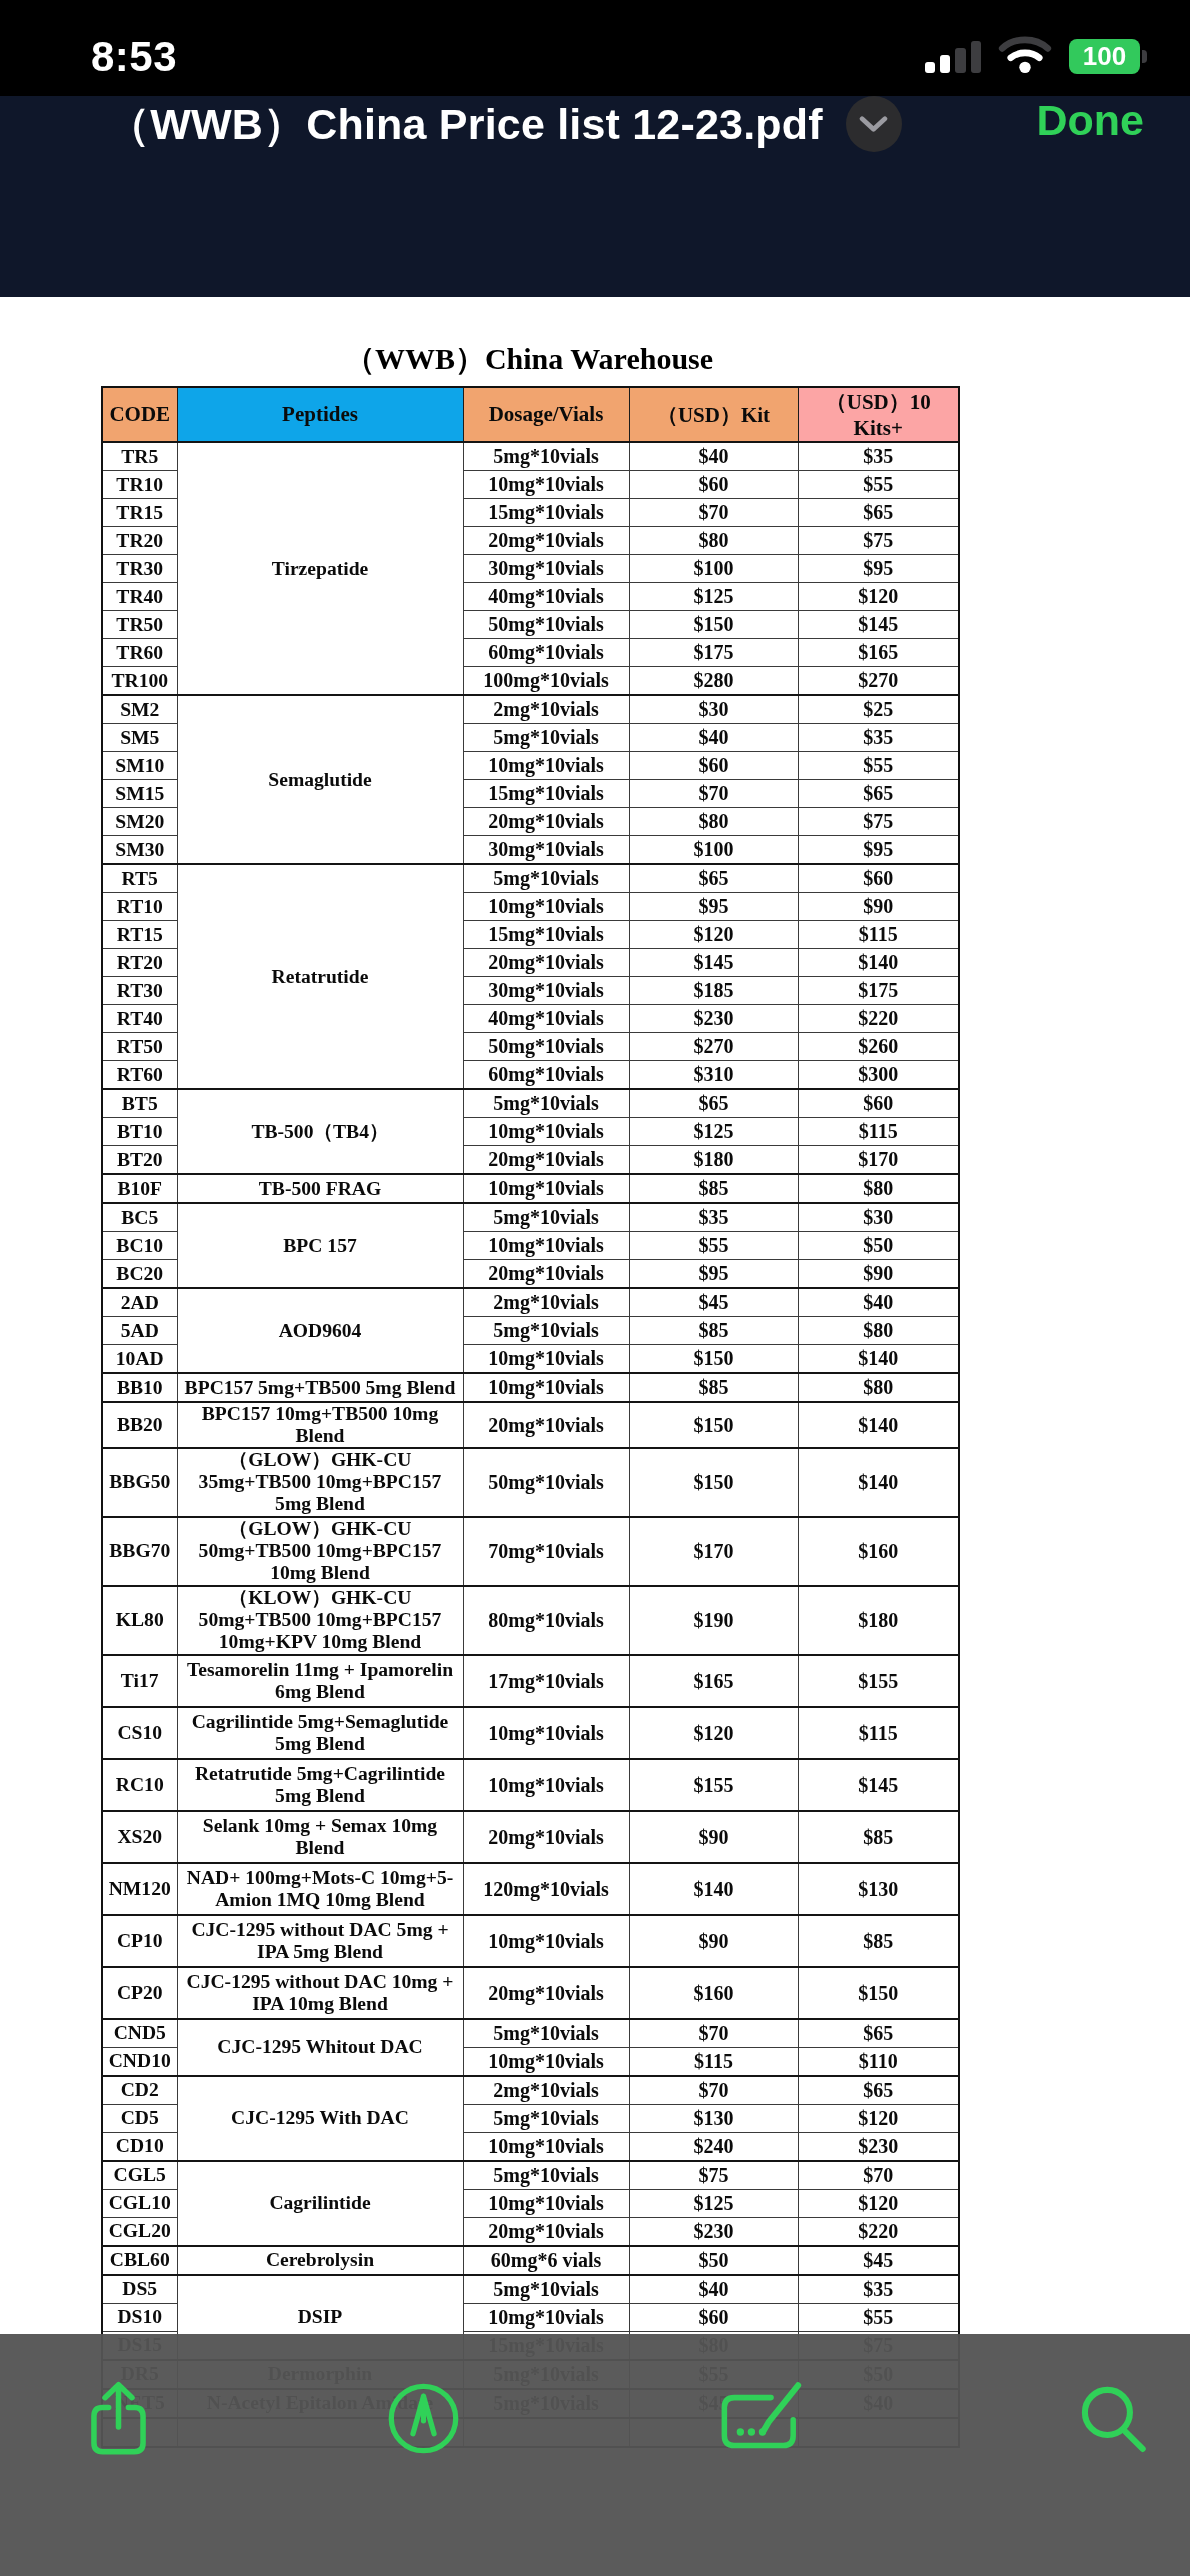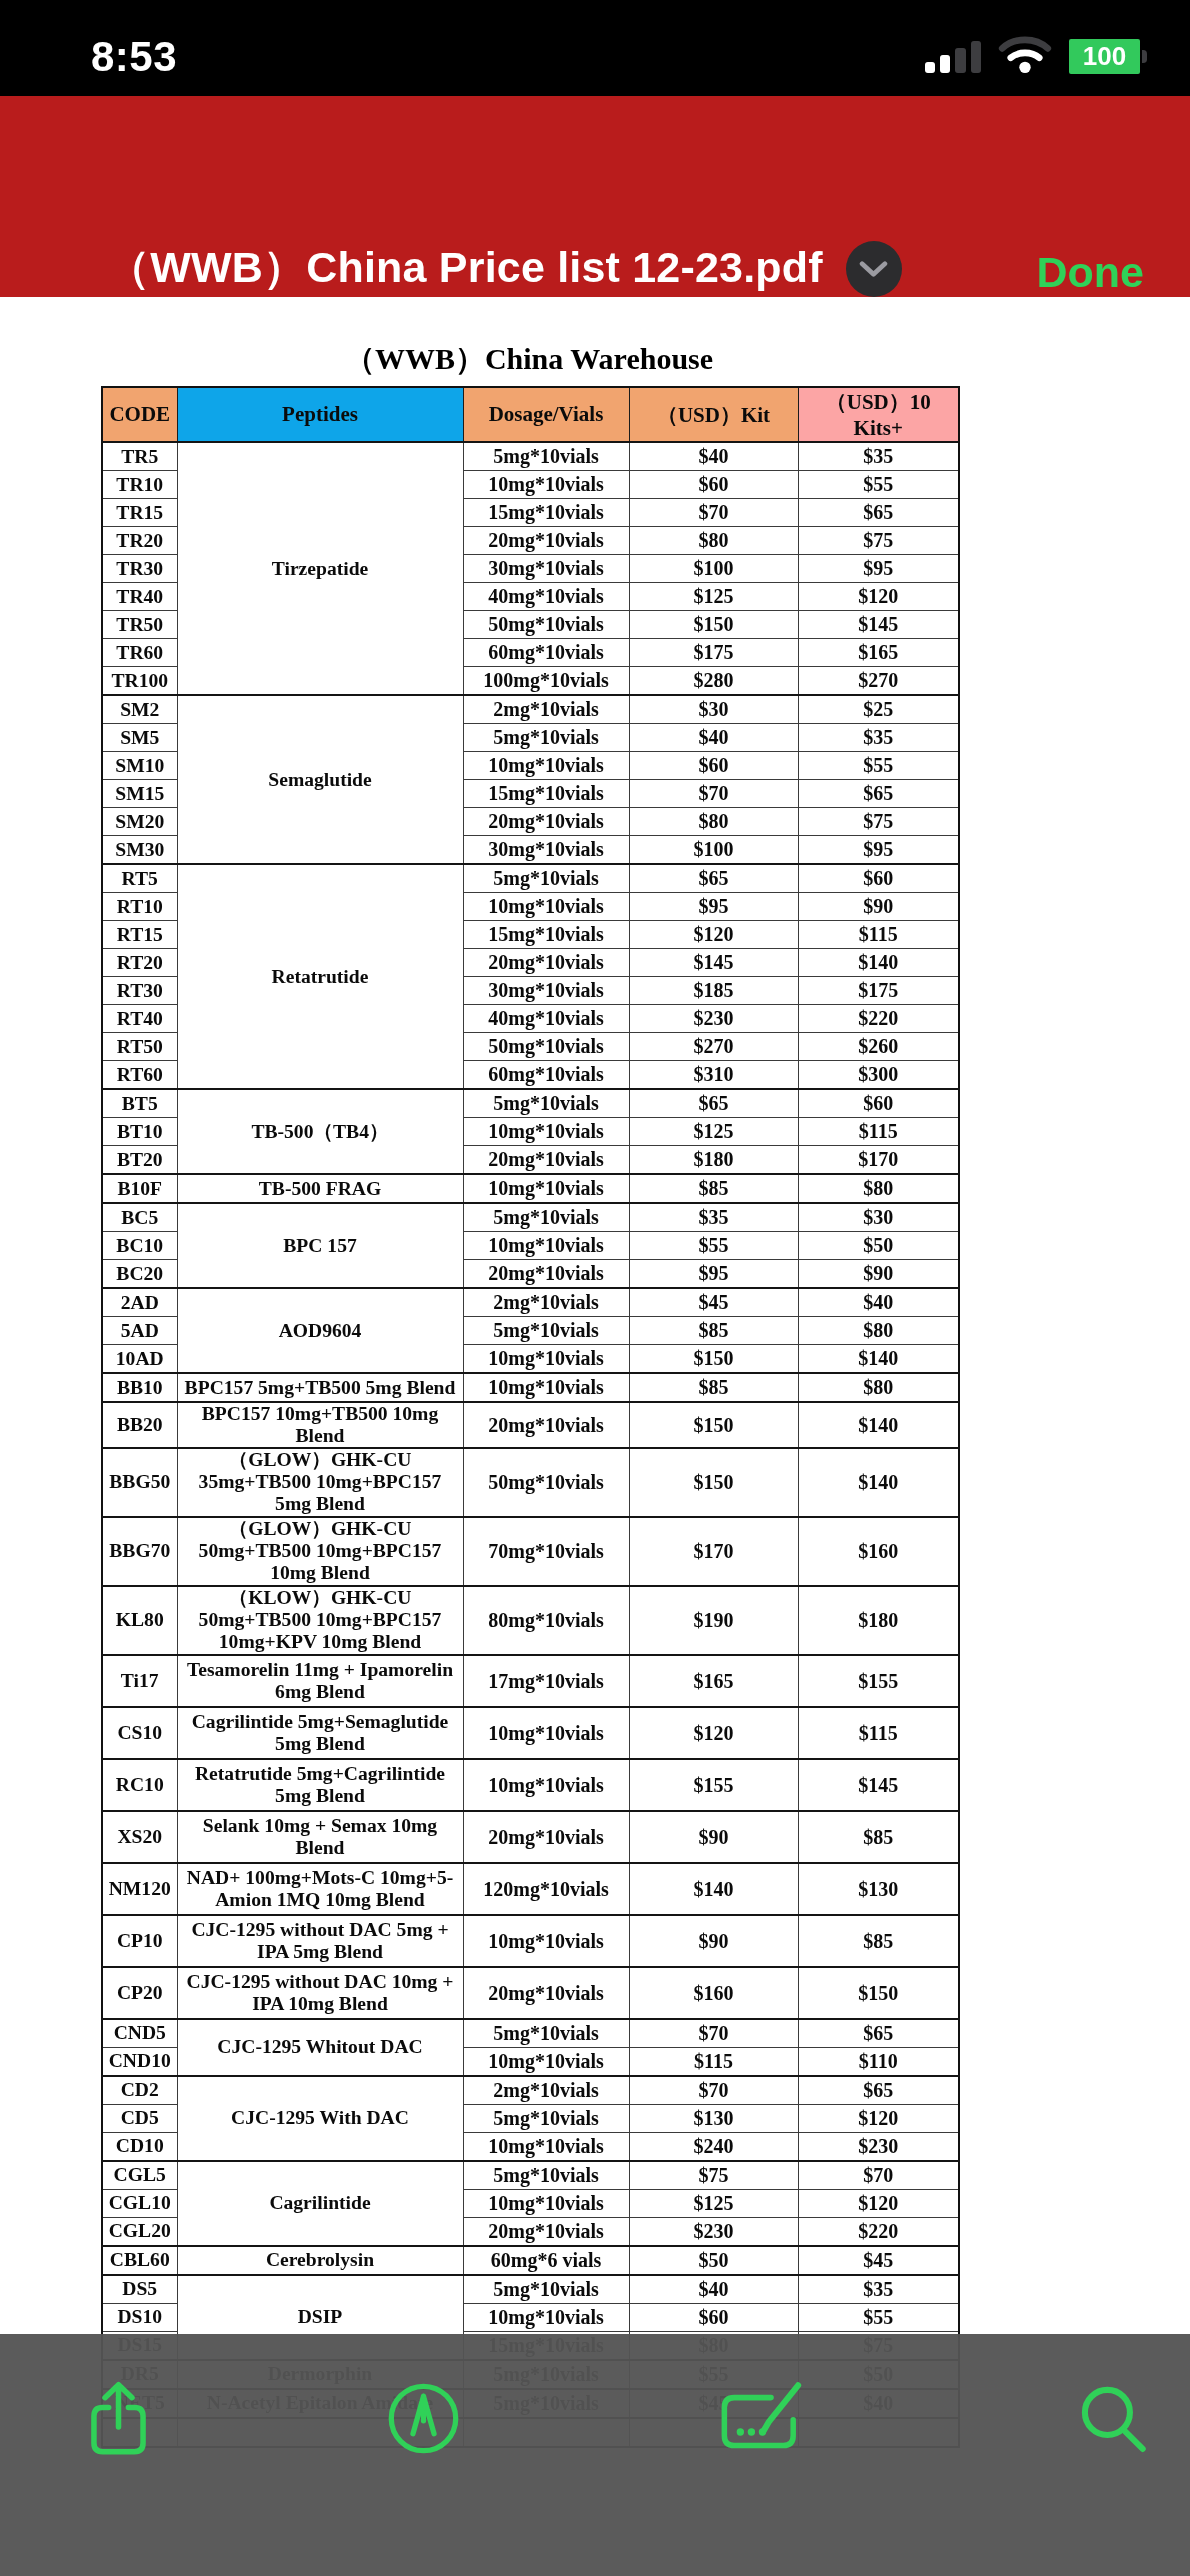--- a/index.html
+++ b/index.html
@@ -16,29 +16,29 @@
   }
   .time{color:#fff;font-size:42px;font-weight:700;letter-spacing:0.5px;}
   .status-icons{display:flex;align-items:center;gap:17px;}
   .signal{display:flex;align-items:flex-end;gap:4.8px;height:33px;}
   .signal i{display:block;width:10.5px;border-radius:2.9px;}
   .signal i:nth-child(1){height:11.5px;background:#fff;}
   .signal i:nth-child(2){height:18px;background:#fff;}
   .signal i:nth-child(3){height:25px;background:#3d3d40;}
   .signal i:nth-child(4){height:32px;background:#3d3d40;}
   .battery{
-    position:relative;width:71px;height:35px;border-radius:2px;
+    position:relative;width:71px;height:35px;border-radius:8px;
     display:flex;align-items:center;justify-content:center;
     color:#fff;font-size:26px;font-weight:700;
   }
   .battery .nub{position:absolute;right:-6.7px;top:10.5px;width:4.8px;height:13.4px;background:#3d3d40;border-radius:0 3.8px 3.8px 0;}
   
   .nav-bar{
-    position:absolute;top:96px;left:0;right:0;height:201px;background:#b91c1c;
-    display:flex;align-items:flex-end;padding:0 46px 0 107px;box-sizing:border-box;
+    position:absolute;top:96px;left:0;right:0;height:201px;background:#0f172a;
+    display:flex;align-items:flex-start;padding:0 46px 0 107px;box-sizing:border-box;
   }
   .nav-title{color:#fff;font-size:43px;font-weight:600;letter-spacing:0.2px;white-space:nowrap;}
   .chevron-btn{
     width:56px;height:56px;border-radius:50%;background:#2c2c2e;margin-left:23px;
     display:flex;align-items:center;justify-content:center;flex:0 0 auto;
   }
   .done-btn{margin-left:auto;font-size:43px;font-weight:600;white-space:nowrap;}
   
   .pdf-page{position:absolute;top:297px;left:0;width:1190px;height:2279px;background:#ffffff;}
   .doc-title{

